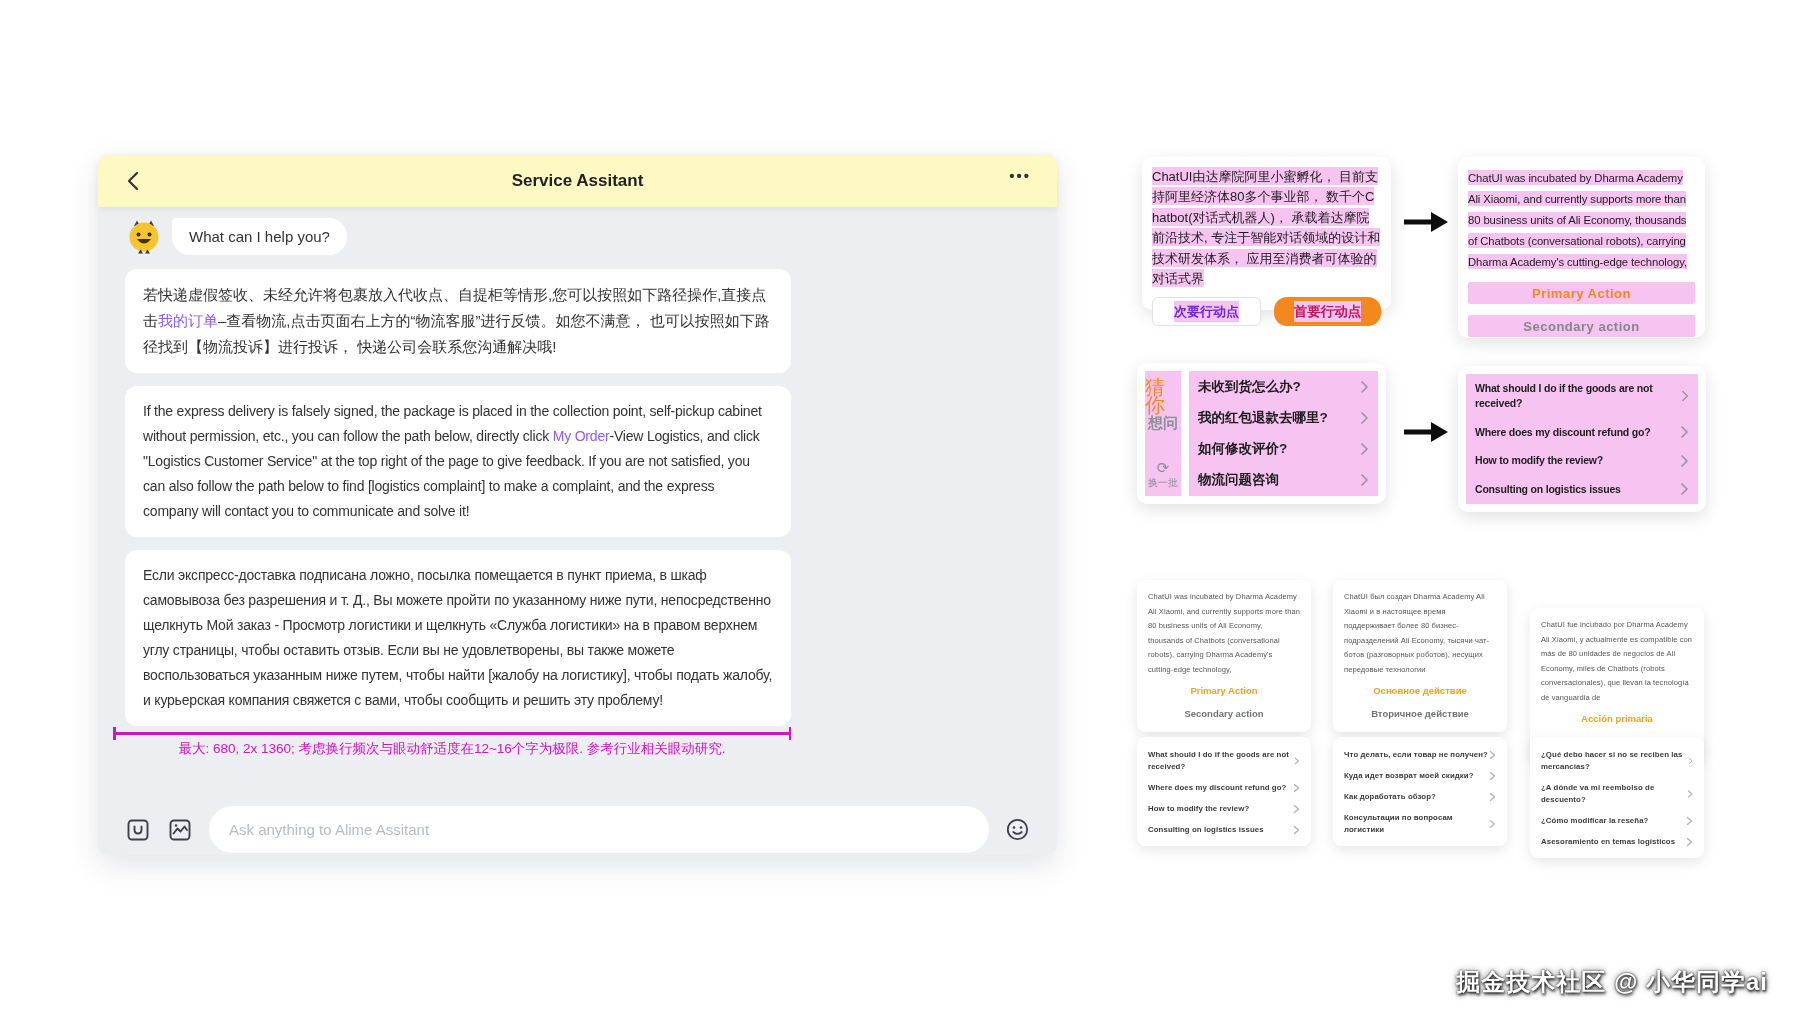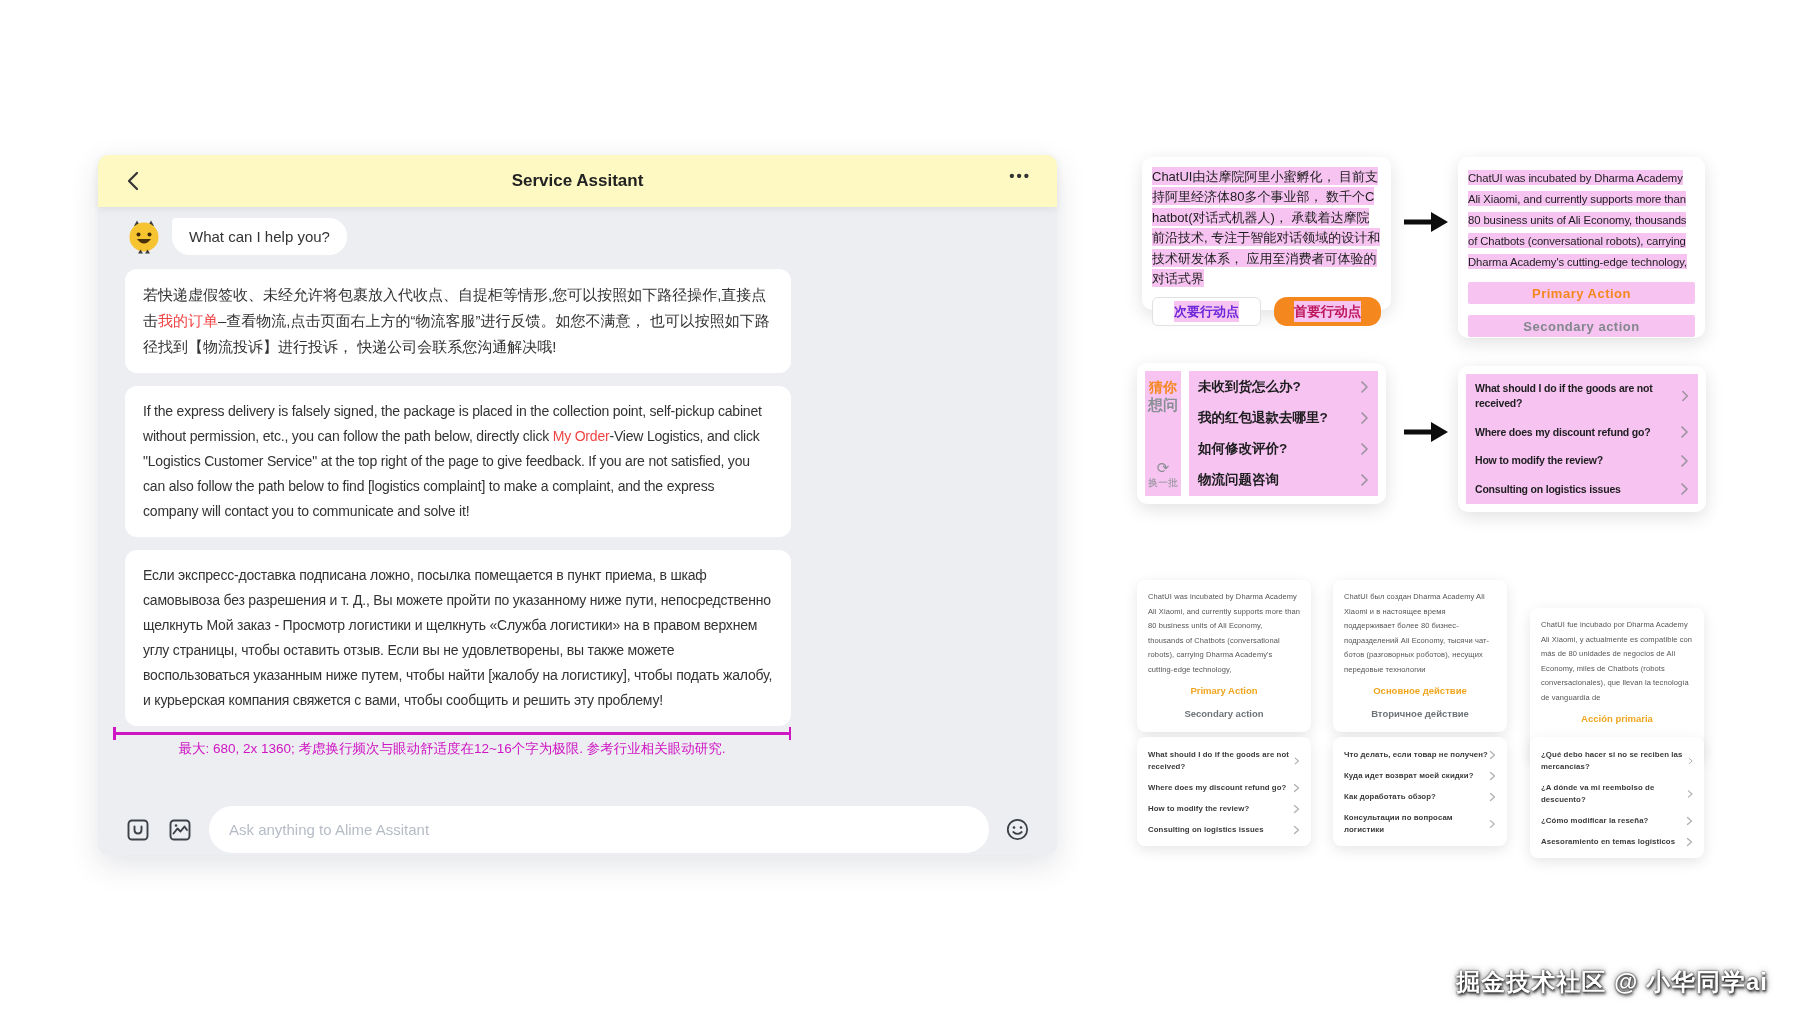--- a/index.html
+++ b/index.html
@@ -29,21 +29,21 @@
   .chat-date { text-align:center; padding-top:14px; font-size:13px; color:#9aa1ab; }
   .greet-row { display:flex; align-items:flex-start; margin-top:11px;text-align:right; }
   .avatar { width:38px; height:38px; flex:0 0 38px; }
   .greet-bubble { margin-left:9px; background:#fff; border-radius:4px 18px 18px 18px; padding:10px 17px; font-size:15px; color:#333; }
   .bubble {
     width:666px; background:#fff; border-radius:12px; margin-top:13px;
     padding:13px 18px; font-size:15px; line-height:26px; color:#333;
   }
   .bubble.cjk { word-break:break-all; }
   .bubble.latin { font-size:14px; line-height:25px; letter-spacing:-0.2px; }
-  .link { color:#ef4444; text-decoration:none; cursor:pointer;text-align:center; }
+  .link { color:#8b5cf6; text-decoration:none; cursor:pointer;text-align:center; }
   
   .measure { position:relative; left:-12px; width:678px; margin-top:6px; }
   .measure-line { position:relative; height:2.5px; background:#cf16c4; }
   .measure-line::before, .measure-line::after {
     content:""; position:absolute; top:-5px; width:2.5px; height:13px; background:#cf16c4;
   }
   .measure-line::before { left:0; } .measure-line::after { right:0; }
   .measure-label { margin-top:5px; text-align:center; font-size:13.5px; color:#cf16c4; }
   
   .input-bar { position:absolute; left:27px; right:27px; bottom:13px; height:47px; display:flex; align-items:center; }
@@ -63,21 +63,21 @@
   .btn-row { display:flex; gap:13px; margin-top:8px; }
   .btn-secondary-cn { flex:1; height:29px; background:#fff; border:1px solid #e1e1e4; border-radius:6px; display:flex; align-items:center; justify-content:center; font-size:13px; font-weight:600; color:#6d28d9; cursor:pointer; font-family:inherit; }
   .btn-primary-cn { flex:1; height:29px; background:#f5871f; border:none; border-radius:13px; display:flex; align-items:center; justify-content:center; font-size:13.5px; font-weight:700; color:#be185d; cursor:pointer; font-family:inherit; }
   .panelB { left:1458px; top:157px; width:247px; height:181px; padding:10px 10px; }
   .panelB .ptext { font-size:11.3px; line-height:21px; color:#1d1d1f; letter-spacing:-0.1px; }
   .bar { height:22px; border-radius:2px; background:#f7c4f1; display:flex; align-items:center; justify-content:center; font-size:13px; letter-spacing:0.5px; cursor:pointer; border:none; width:100%; font-family:inherit; }
   .bar.primary { margin-top:10px; color:#f5871f; font-weight:700; }
   .bar.secondary { margin-top:11px; color:#82878d; font-weight:600; }
   .panelC { left:1137px; top:363px; width:249px; height:141px; padding:8px; display:flex; gap:8px; }
   .guess-strip { width:36px; background:#f7c4f1; display:flex; flex-direction:column; align-items:center; padding:7px 0 6px; }
-  .guess-top { color:#f5871f; font-size:14px; font-weight:700; line-height:18px; }
+  .guess-top { color:#f5871f; font-size:20px; font-weight:400; line-height:18px; }
   .guess-bottom { color:#8a8f96; font-size:15px; font-weight:700; line-height:18px; }
   .guess-spacer { flex:1; }
   .refresh-btn { background:none; border:none; cursor:pointer; color:#8a8f96; font-size:15px; line-height:15px; padding:0; }
   .refresh-label { color:#8a8f96; font-size:10px; margin-top:1px; }
   .q-block { flex:1; background:#f7c4f1; padding:7px 9px; display:flex; flex-direction:column; justify-content:space-between; }
   .q-row { display:flex; align-items:center; justify-content:space-between; cursor:pointer; }
   .q-row .q-text { font-size:13.5px; font-weight:600; color:#1d1d1f; }
   .panelD { left:1458px; top:366px; width:248px; height:146px; padding:8px; }
   .panelD .q-block { height:100%; }
   .panelD .q-text { font-size:10.5px; letter-spacing:-0.2px; line-height:15px; }

